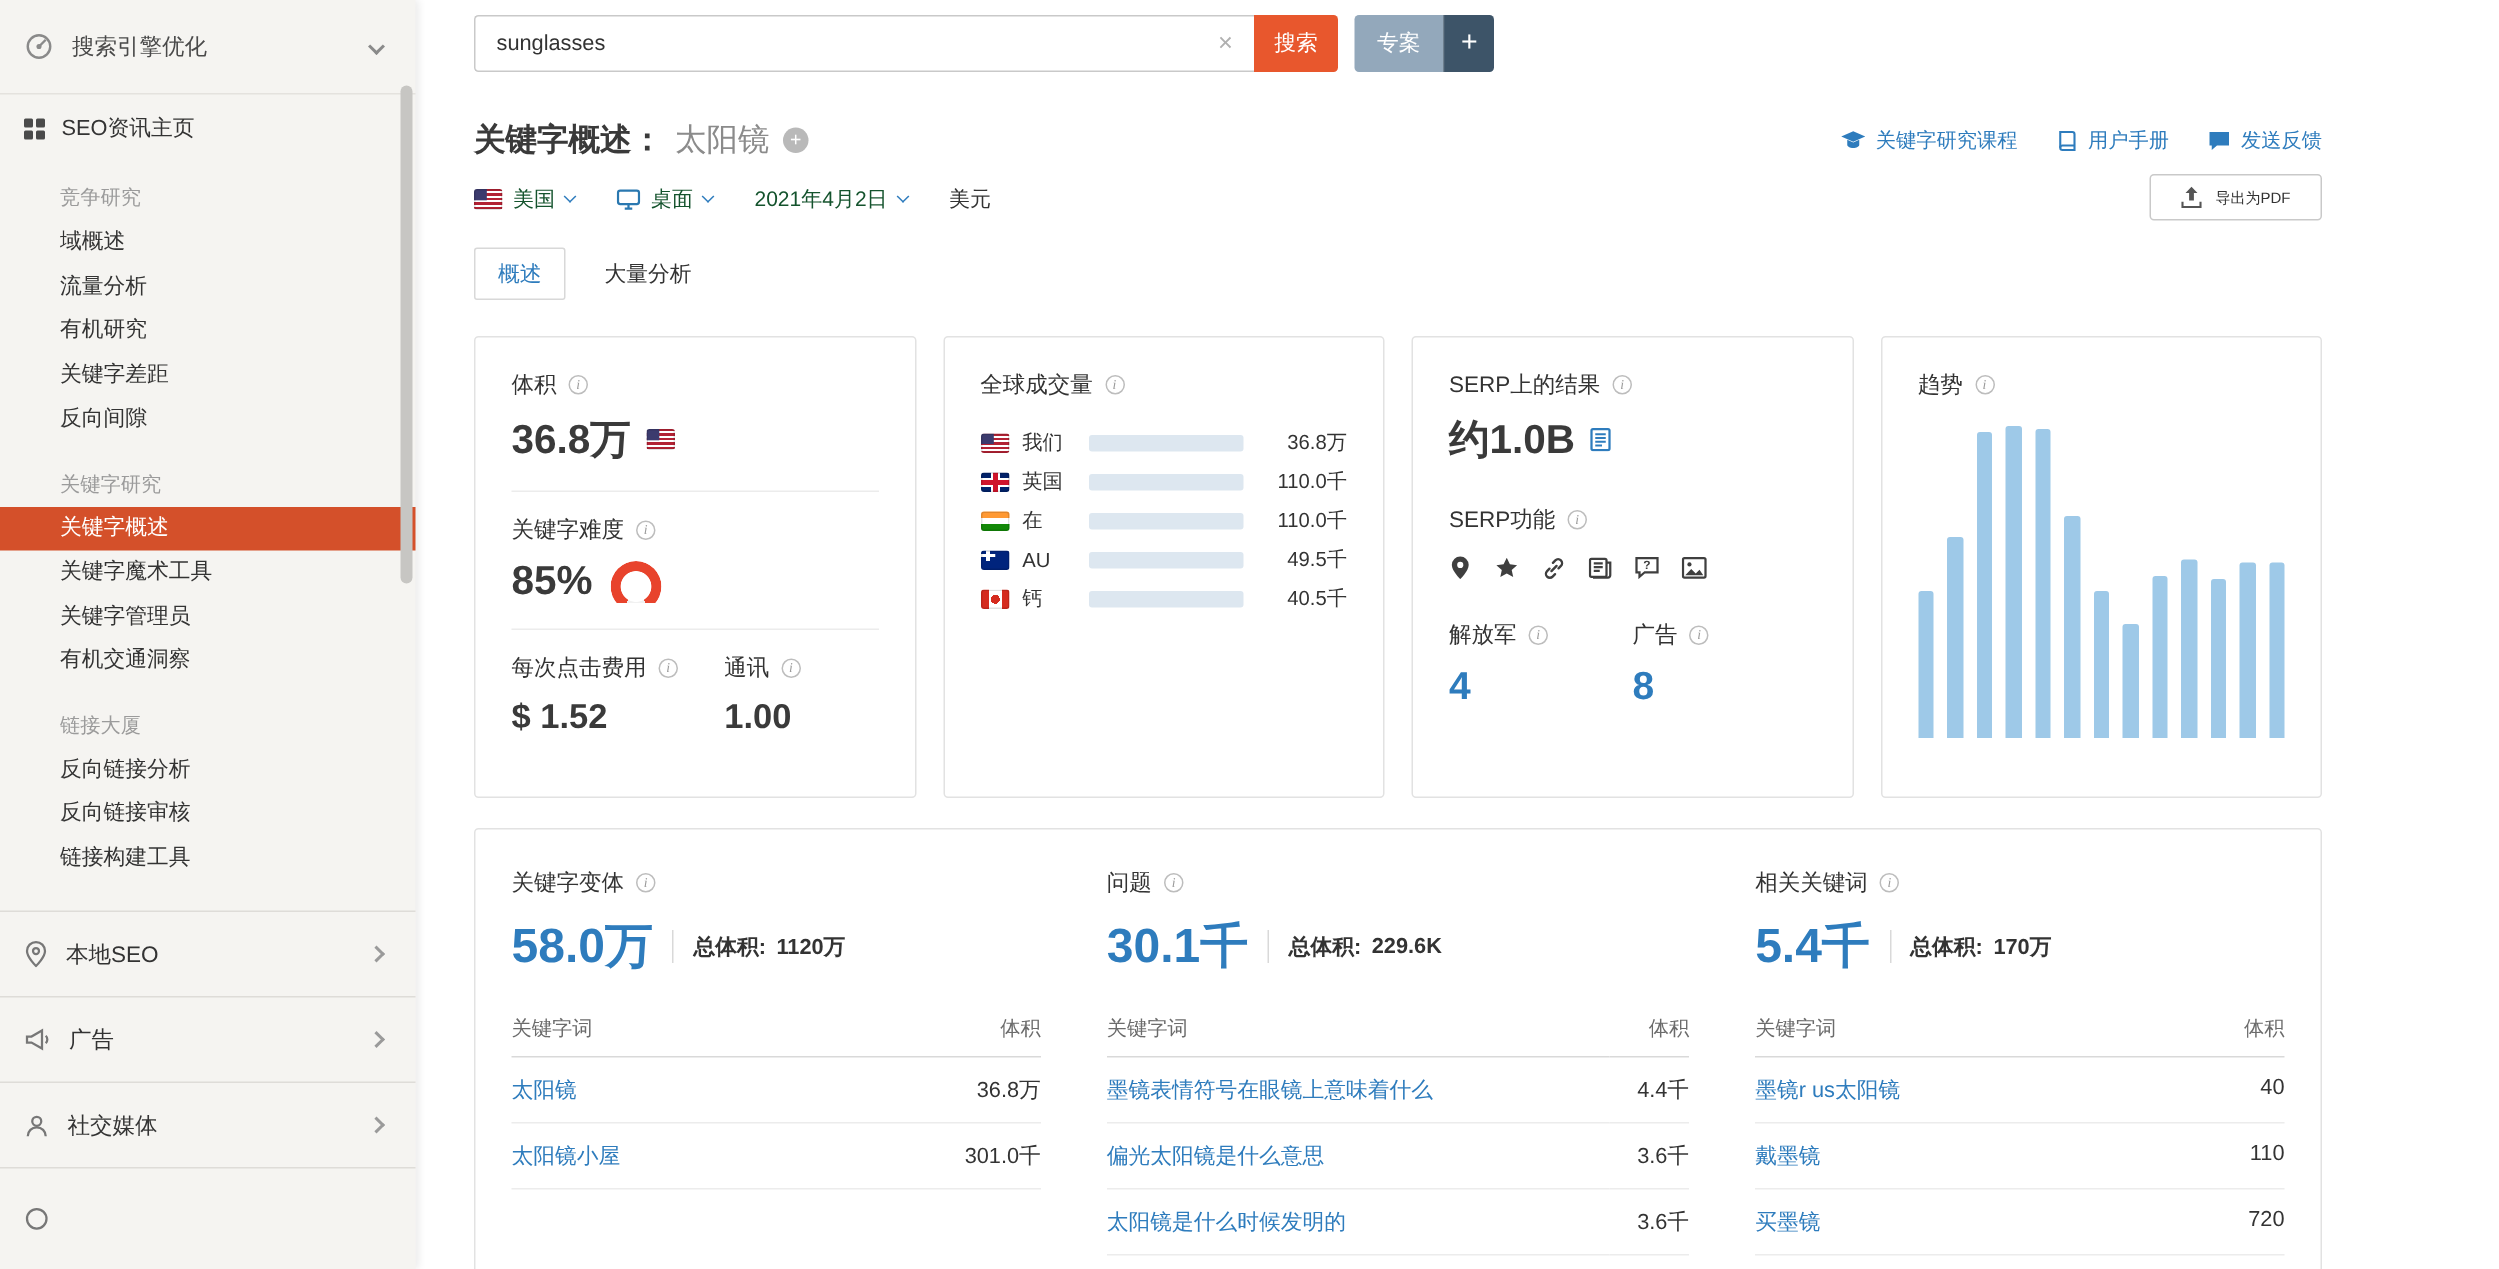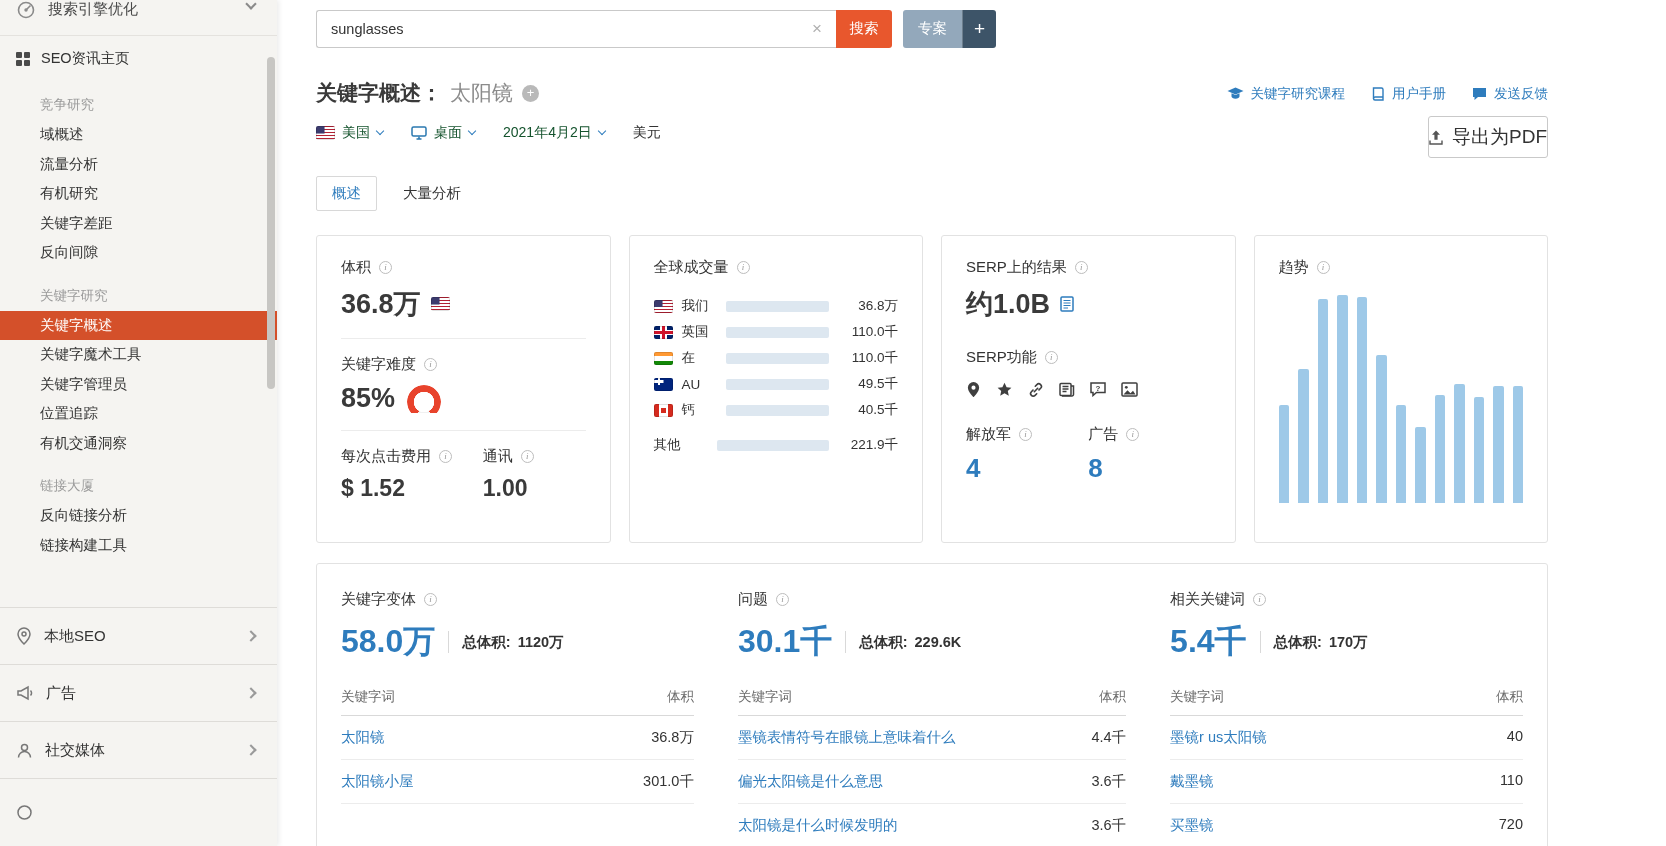--- a/index.html
+++ b/index.html
@@ -1,21 +1,21 @@
 <!DOCTYPE html>
 <html><head>
 <meta charset="utf-8">
 <style>
   *{box-sizing:border-box;margin:0;padding:0}
   html,body{width:1666px;height:846px;overflow:hidden}
   body{font-family:"Liberation Sans","DejaVu Sans",sans-serif;color:#333;background:#fff;display:flex;font-size:14px}
 
   
   .sidebar{flex:0 0 277px;width:277px;height:846px;background:#f5f4f1;position:relative;box-shadow:2px 0 5px rgba(0,0,0,.08);z-index:2}
-  .sb-header{height:36px;display:flex;align-items:flex-start;padding:0 16px;border-bottom:1px solid #e4e2de;cursor:pointer}
+  .sb-header{height:63px;display:flex;align-items:center;padding:0 16px;border-bottom:1px solid #e4e2de;cursor:pointer}
   .sb-header-label{margin-left:12px;font-size:15px;color:#4a4a4a}
   .chev{display:inline-block;width:8px;height:8px;border-right:2px solid currentColor;border-bottom:2px solid currentColor}
   .chev.down{transform:rotate(45deg)}
   .chev.right{transform:rotate(-45deg)}
   .sb-header .chev{margin-left:auto;color:#8a8a8a;margin-right:6px}
   .sb-home{display:flex;align-items:center;padding:13px 16px 9px;cursor:pointer}
   .grid-icon{display:grid;grid-template-columns:6px 6px;grid-gap:2px;gap:2px}
   .grid-icon i{width:6px;height:6px;background:#4a4a4a;border-radius:1px}
   .sb-home-label{margin-left:11px;font-size:14.5px;color:#333}
   .sb-section{margin-top:15px;padding:4px 16px 6px 40px;font-size:13.5px;color:#9b9b9b}
@@ -45,21 +45,21 @@
   .page-title{font-size:21px;font-weight:bold;color:#3a3a3a}
   .page-keyword{font-size:21px;color:#8b8b8b;margin-left:8px}
   .plus-circle{width:17px;height:17px;border-radius:50%;background:#b9b9b9;color:#fff;font-size:13px;line-height:16px;text-align:center;margin-left:9px;cursor:pointer;flex:0 0 17px}
   .filters{display:flex;align-items:center;margin-top:17px;font-size:14px}
   .filter{display:flex;align-items:center;gap:7px;color:#14532d;cursor:pointer;margin-right:28px}
   .filter .chev{width:6px;height:6px;border-width:1.5px;color:#2e7cbd;margin-top:-4px}
   .currency{color:#333}
   .head-right{display:flex;flex-direction:column;align-items:flex-end}
   .help-links{display:flex;gap:26px;margin-top:6px}
   .help-link{display:flex;align-items:center;gap:7px;color:#2e7cbd;font-size:13.5px;cursor:pointer}
-  .export-btn{margin-top:13px;display:flex;align-items:center;gap:9px;border:1px solid #c9c9c9;border-radius:3px;background:#fff;padding:7px 0;font-size:19px;color:#333;cursor:pointer;font-family:inherit}
+  .export-btn{margin-top:13px;display:flex;align-items:center;gap:9px;border:1px solid #c9c9c9;border-radius:3px;background:#fff;padding:7px 20px;font-size:10px;color:#333;cursor:pointer;font-family:inherit}
 
   .tabs{display:flex;align-items:center;margin-top:18px}
   .tab{padding:7px 15px;font-size:14.5px;cursor:pointer}
   .tab.active{border:1px solid #d8d8d8;border-radius:2px;color:#2e7cbd;background:#fff}
   .tab.inactive{color:#333;margin-left:11px}
 
   .cards-row{display:grid;grid-template-columns:repeat(4,1fr);gap:18px;margin-top:24px}
   .card{border:1px solid #e2e2e2;border-radius:3px;background:#fff;height:308px;padding:22px 24px;overflow:hidden}
   .metric-label{display:flex;align-items:center;gap:8px;font-size:15px;color:#333}
   .info-icon{width:13px;height:13px;border-radius:50%;border:1px solid #bdbdbd;color:#9a9a9a;font-size:9px;font-style:italic;line-height:11px;text-align:center;font-family:"Liberation Serif","DejaVu Serif",serif;cursor:pointer;flex:0 0 13px}
@@ -160,25 +160,25 @@
   <div class="sb-item">域概述</div>
   <div class="sb-item">流量分析</div>
   <div class="sb-item">有机研究</div>
   <div class="sb-item">关键字差距</div>
   <div class="sb-item">反向间隙</div>
 
   <div class="sb-section">关键字研究</div>
   <div class="sb-item active">关键字概述</div>
   <div class="sb-item">关键字魔术工具</div>
   <div class="sb-item">关键字管理员</div>
-  <div class="sb-item">位置追踪</div>
   <div class="sb-item">有机交通洞察</div>
 
   <div class="sb-section">链接大厦</div>
   <div class="sb-item">反向链接分析</div>
+  <div class="sb-item">反向链接审核</div>
   <div class="sb-item">链接构建工具</div>
 
   <div class="sb-bottom">
     <div class="sb-bottom-item">
       <svg width="16" height="18" viewBox="0 0 16 18">
           <path d="M8 1a6 6 0 0 0-6 6c0 4.2 6 10 6 10s6-5.8 6-10a6 6 0 0 0-6-6z" fill="none" stroke="#777" stroke-width="1.5"></path>
           <circle cx="8" cy="7" r="2" fill="none" stroke="#777" stroke-width="1.5"></circle>
         </svg>
       <span class="sb-bottom-label">本地SEO</span>
       <span class="chev right"></span>
@@ -358,25 +358,20 @@
             <span class="flag flag-au"></span>
             <span class="gv-country">AU</span>
             <span class="gv-track"><span class="gv-fill" style="width: 7%;"></span></span>
             <span class="gv-value">49.5千</span>
           </div>
           <div class="gv-row">
             <span class="flag flag-ca"></span>
             <span class="gv-country">钙</span>
             <span class="gv-track"><span class="gv-fill" style="width: 6%;"></span></span>
             <span class="gv-value">40.5千</span>
-          </div>
-          <div class="gv-row other">
-            <span class="gv-country wide">其他</span>
-            <span class="gv-track"><span class="gv-fill" style="width: 36%;"></span></span>
-            <span class="gv-value">221.9千</span>
           </div>
         </div>
       </div>
 
       <div class="card">
         <div class="metric-label">
           <span>SERP上的结果</span>
           <span class="info-icon">i</span>
         </div>
         <div class="big-num">

